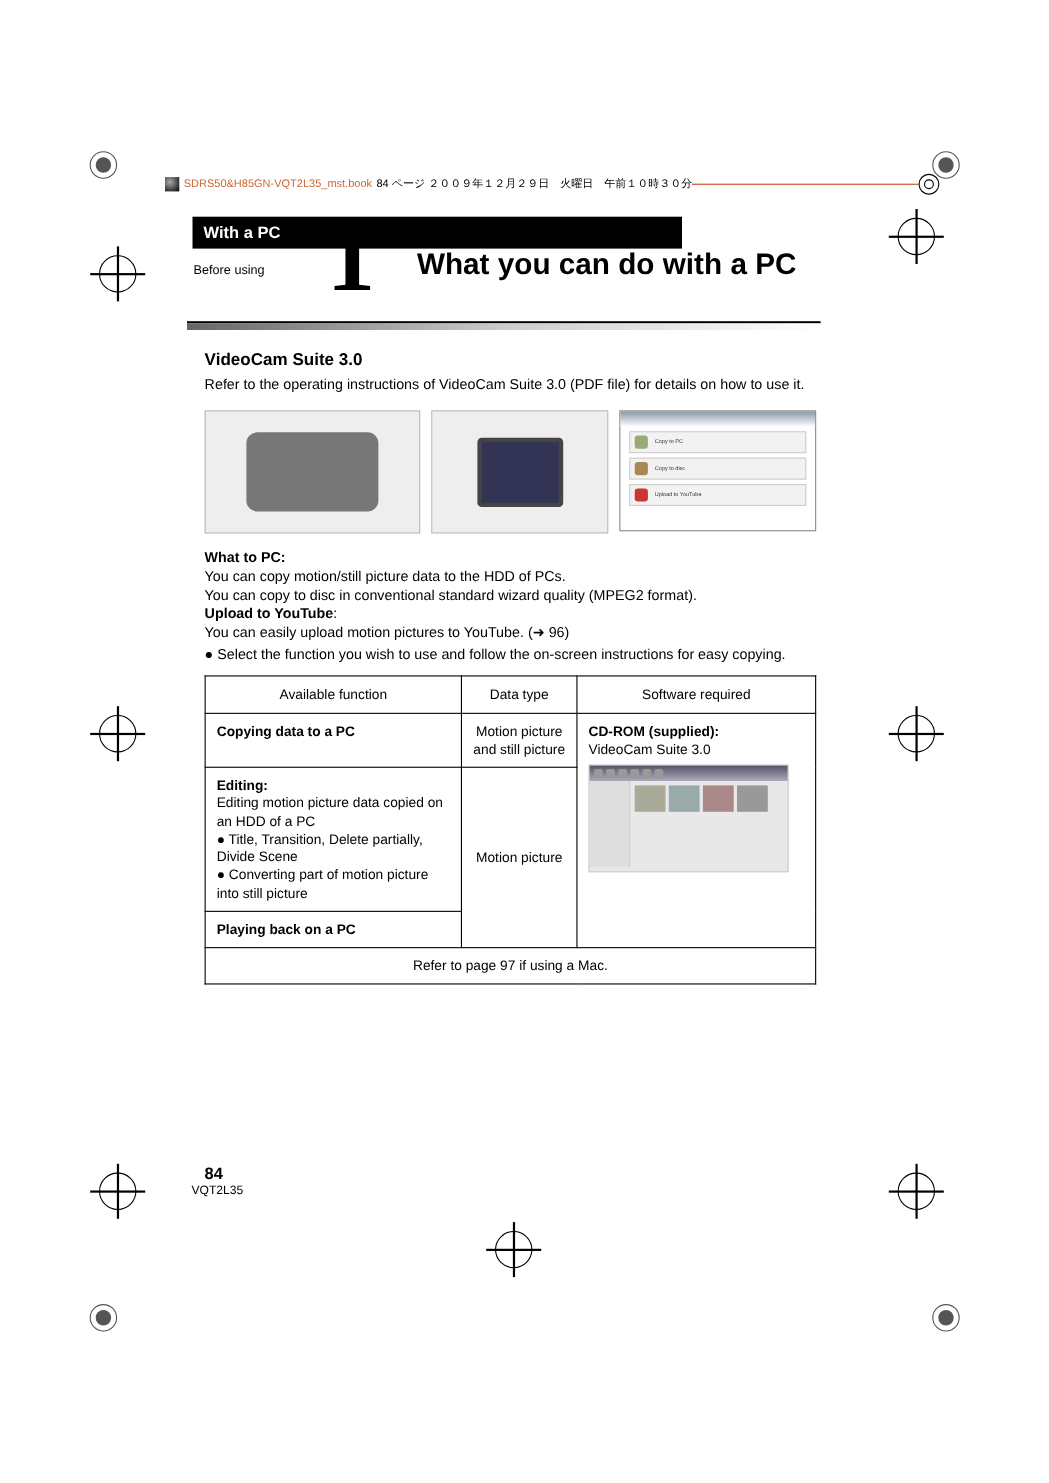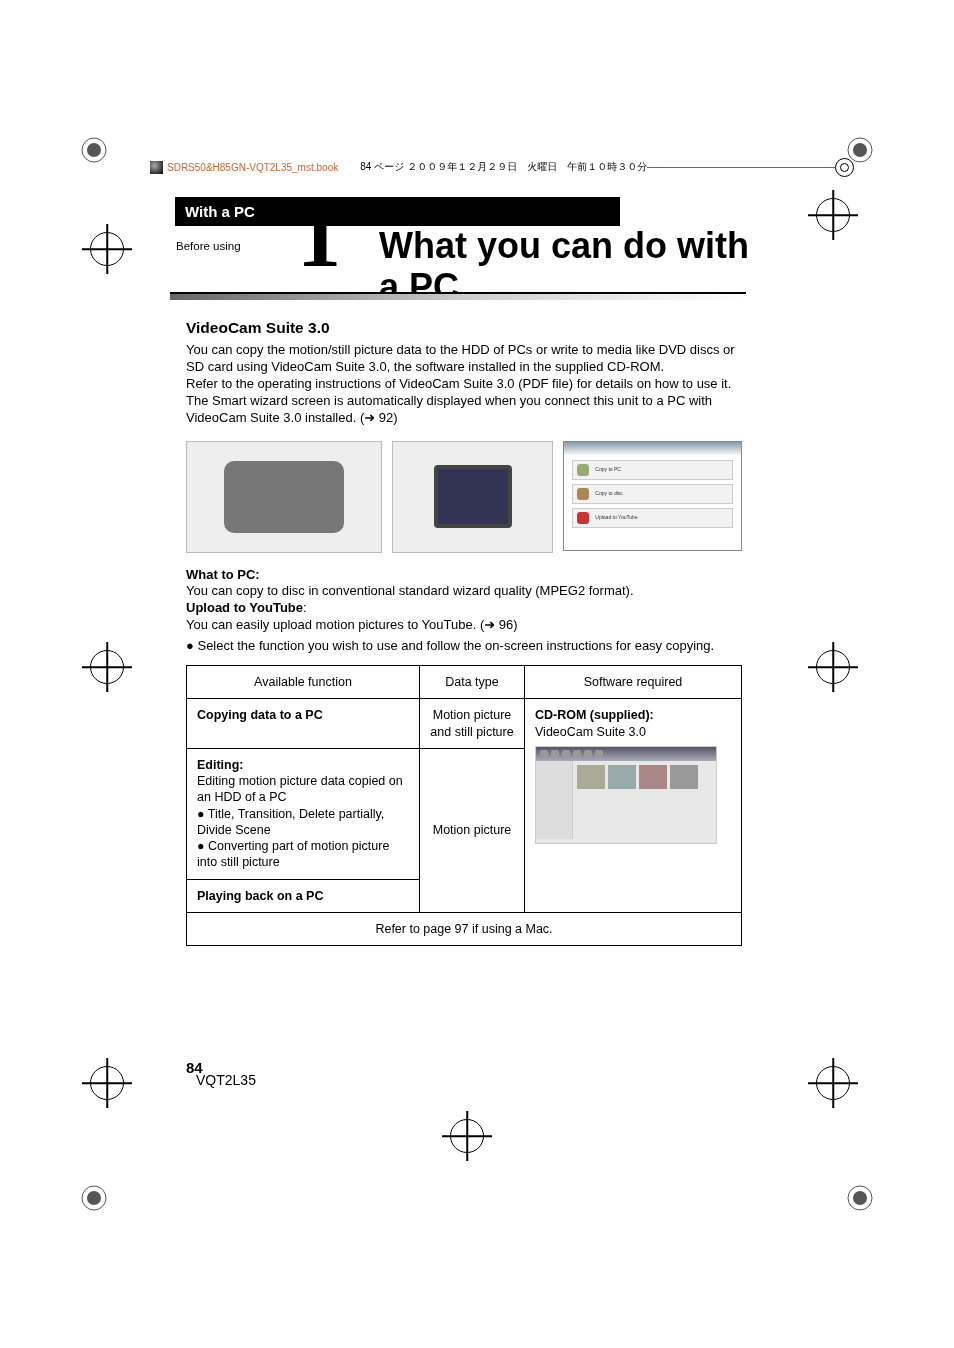--- a/index.html
+++ b/index.html
@@ -8,21 +8,21 @@
 .ruler .line{flex:1;height:1px;background:#c42}
 .ruler .orange{color:#c63}
 .hdr-target{position:absolute;width:34px;height:34px}
 .hdr-target::before,.hdr-target::after{content:"";position:absolute}
 .hdr-target::before{inset:0;border:1.5px solid #000;border-radius:50%}
 .hdr-target::after{left:50%;top:-8px;bottom:-8px;width:1.5px;background:#000;transform:translateX(-50%)}
 .hdr-target .hbar{position:absolute;top:50%;left:-8px;right:-8px;height:1.5px;background:#000;transform:translateY(-50%)}
 .blackbar{position:absolute;left:175px;top:197px;width:435px;height:29px;background:#000;color:#fff;font-weight:bold;font-size:15px;display:flex;align-items:center;padding-left:10px}
 .before{position:absolute;left:176px;top:240px;font-size:11.5px}
 .big1{position:absolute;left:297px;top:192px;font-size:88px;font-weight:bold;font-family:'Times New Roman',serif;line-height:1}
-.title{position:absolute;left:379px;top:225px;font-size:36px;font-weight:bold;line-height:1.15;max-width:370px}
+.title{position:absolute;left:379px;top:225px;font-size:27px;font-weight:bold;line-height:1.15;max-width:370px}
 .thinrule{position:absolute;left:170px;top:292px;width:576px;height:2px;background:#000}
 .grad{position:absolute;left:170px;top:294px;width:576px;height:6px;background:linear-gradient(to right,#666,#ccc,#fff)}
 .content{position:absolute;left:186px;top:318px;width:556px;font-size:13px;line-height:1.3}
 h3.sec{font-size:15.5px;font-weight:bold;margin:0 0 4px}
 .blk{font-size:15px;font-weight:bold;margin:10px 0 4px}
 .blk .sq{display:inline-block;width:12px;height:12px;background:#000;margin-right:8px;vertical-align:-1px}
 .imgs{display:flex;gap:10px;margin:14px 0}
 .imgbox{background:#eee;border:1px solid #bbb;height:110px;flex:1;display:flex;align-items:center;justify-content:center}
 .cam{position:relative;width:120px;height:72px;background:#777;border-radius:10px}
 .mon{width:70px;height:55px;background:#335;border:4px solid #444;border-radius:4px}
@@ -30,21 +30,21 @@
 .wiz .ttl{height:14px;background:linear-gradient(#89a,#fff);font-size:5px;color:#333}
 .wiz .row{height:18px;margin:4px 8px;background:#f2f2f2;border:1px solid #ccc;display:flex;align-items:center;font-size:5px;color:#333;gap:6px;padding:0 4px}
 .wiz .row .ic{width:12px;height:12px;background:#9a7;border-radius:3px}
 table.tbl{border-collapse:collapse;width:100%;margin-top:10px;font-size:12.5px}
 table.tbl th,table.tbl td{border:1px solid #000;padding:8px 10px;vertical-align:top}
 table.tbl th{font-weight:normal;text-align:center}
 .softimg{width:180px;height:96px;background:#e8e8e8;border:1px solid #ccc;margin-top:6px;position:relative}
 .softimg .tb{height:14px;background:linear-gradient(#556,#aab);display:flex;gap:3px;align-items:center;padding:0 4px}
 .softimg .tb i{width:8px;height:8px;background:#999;border-radius:2px}
 .pgnum{position:absolute;left:186px;bottom:272px;font-size:15px;font-weight:bold}
-.pgcode{position:absolute;left:196px;bottom:260px;font-size:14px}
+.pgcode{position:absolute;left:174px;bottom:260px;font-size:11px}
 </style>
 </head>
 <body>
 
 <svg style="position:absolute;top:128px;left:72px" width="44" height="44">
     <circle cx="22" cy="22" r="12" fill="none" stroke="#555"></circle>
     <circle cx="22" cy="22" r="7" fill="#555"></circle>
   </svg>
 <svg style="position:absolute;top:128px;right:72px" width="44" height="44">
     <circle cx="22" cy="22" r="12" fill="none" stroke="#555"></circle>
@@ -77,42 +77,40 @@
 <div class="hdr-target" style="bottom:248px;right:104px">
     <span class="hbar"></span>
   </div>
 <div class="hdr-target" style="bottom:195px;left:450px">
     <span class="hbar"></span>
   </div>
 
 <div class="ruler">
   <span class="ball"></span>
   <span class="orange" style="margin-left:4px">SDRS50&amp;H85GN-VQT2L35_mst.book</span>
-  <span style="margin-left:22px">84 ページ ２００９年１２月２９日　火曜日　午前１０時３０分</span>
+  <span style="margin-left:4px">84 ページ ２００９年１２月２９日　火曜日　午前１０時３０分</span>
   <span class="line"></span>
   <span style="width:17px;height:17px;border:1.5px solid #000;border-radius:50%;position:relative">
       <span style="position:absolute;inset:4px;border:1px solid #000;border-radius:50%"></span>
     </span>
 </div>
 
 <div class="blackbar">
     <span>With a PC</span>
   </div>
 <div class="before">Before using</div>
 <div class="big1">1</div>
 <div class="title">What you can do with a PC</div>
 <div class="thinrule"></div>
 <div class="grad"></div>
 
 <div class="content">
   <h3 class="sec">VideoCam Suite 3.0</h3>
-  <div>You can copy the motion/still picture data to the HDD of PCs or write to media like DVD discs or SD card using VideoCam Suite 3.0, the software installed in the supplied CD-ROM.</div>
   <div>Refer to the operating instructions of VideoCam Suite 3.0 (PDF file) for details on how to use it.</div>
 
-  <div><span>The Smart wizard screen is automatically displayed when you connect this unit to a PC with VideoCam Suite 3.0 installed. (</span>➜ <span>92)</span></div>
 
   <div class="imgs">
     <div class="imgbox" style="flex:1.1">
         <div class="cam"></div>
       </div>
     <div class="imgbox" style="flex:0.9">
         <div class="mon"></div>
       </div>
     <div class="wiz" style="flex:1">
       <div class="ttl"></div>
@@ -125,20 +123,21 @@
           <span>Copy to disc</span>
         </div>
       <div class="row">
           <span class="ic" style="background:#c33"></span>
           <span>Upload to YouTube</span>
         </div>
     </div>
   </div>
 
   <div><b>What to PC:</b></div>
+  <div>You can copy motion/still picture data to the HDD of PCs.</div>
   <div>You can copy to disc in conventional standard wizard quality (MPEG2 format).</div>
   <div><b>Upload to YouTube</b><span>:</span></div>
   <div><span>You can easily upload motion pictures to YouTube. (</span>➜ <span>96)</span></div>
   <div style="margin-top:4px">● <span>Select the function you wish to use and follow the on-screen instructions for easy copying.</span></div>
 
   <table class="tbl">
     <tbody>
         <tr>
       <th>Available function</th>
       <th style="width:84px">Data type</th>

